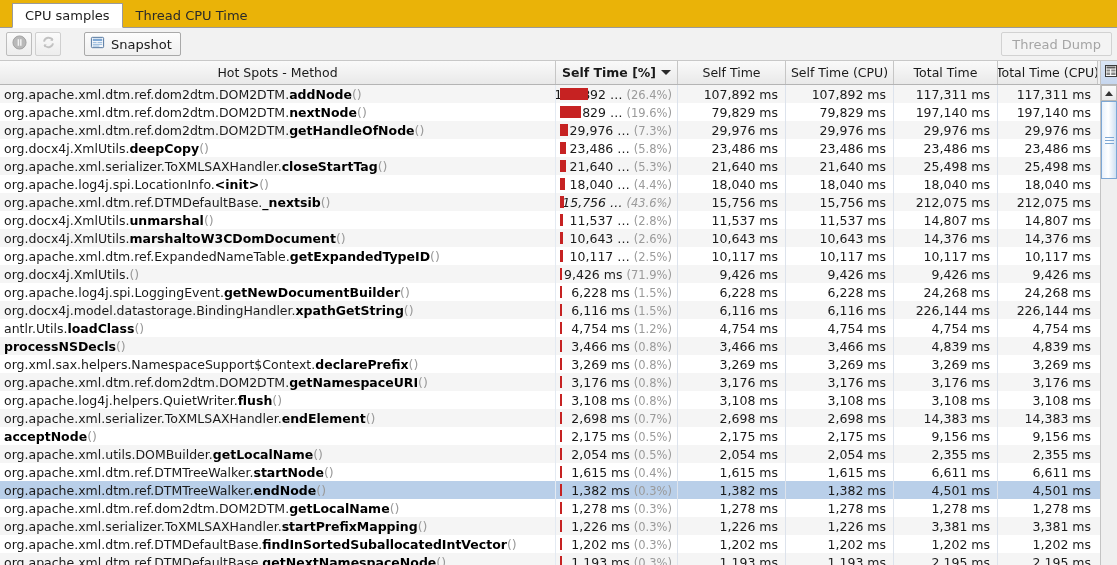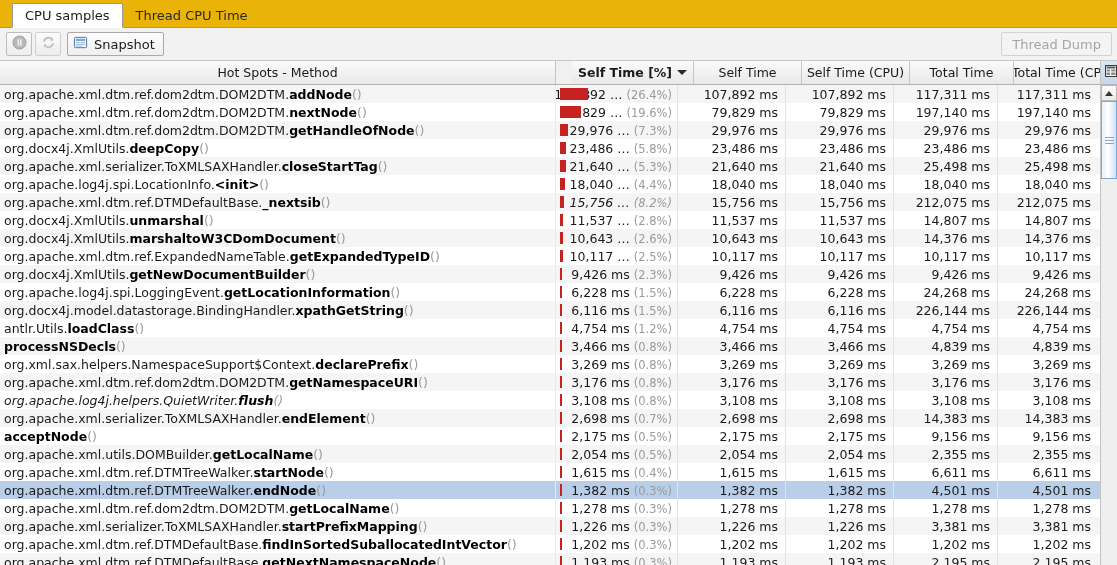--- a/index.html
+++ b/index.html
@@ -60,21 +60,21 @@
     border: 1px solid #bdbdbd;
     background: linear-gradient(#fbfbfb,#ededed);
     border-radius: 2px;
     margin-right: 3px;
     display: flex; align-items: center; justify-content: center;
     box-sizing: border-box;
   }
   .tbtn.flat { border-color: #cfcfcf; }
   .snapbtn {
     height: 24px;
-    margin-left: 3px;
+    margin-left: 20px;
     padding: 0 8px 0 5px;
     border: 1px solid #a9a9a9;
     background: linear-gradient(#fdfdfd,#efefef);
     border-radius: 2px;
     display: flex; align-items: center; gap: 6px;
     font-size: 13px; color: #1a1a1a;
     box-sizing: border-box;
   }
   .threaddump {
     position: absolute; right: 5px; top: 4px;
@@ -218,21 +218,21 @@
       <span>Thread Dump</span>
     </div>
   </div>
 
   <div class="tablewrap">
     <div class="tablecol">
       <div class="thead" id="thead">
           <div class="th" style="flex: 0 0 556px;">
             <span>Hot Spots - Method</span>
           </div>
-          <div class="th sorted" style="flex: 0 0 122px; margin-left: 16px;">
+          <div class="th sorted" style="flex: 0 0 122px;">
             <span>Self Time [%]</span>
             <span class="sortarrow"></span>
           </div>
           <div class="th" style="flex: 0 0 108px;">
             <span>Self Time</span>
           </div>
           <div class="th" style="flex: 0 0 108px;">
             <span>Self Time (CPU)</span>
           </div>
           <div class="th" style="flex: 0 0 104px;">
@@ -354,21 +354,21 @@
           <div class="row odd">
             <div class="cell method" style="flex: 0 0 556px;">
               <span class="mpkg">org.apache.xml.dtm.ref.DTMDefaultBase.</span>
               <span class="mname">_nextsib</span>
               <span class="mparen"> ()</span>
             </div>
             <div class="cell pct" style="flex: 0 0 122px; font-style: italic;">
               <div class="bar" style="width: 4.13636px; background: rgb(198, 34, 34);"></div>
               <div class="pctnums">
                 <span class="pctval">15,756 …</span>
-                <span class="pctpar">(8.2%)</span>
+                <span class="pctpar">(43.6%)</span>
               </div>
             </div>
             <div class="cell num" style="flex: 0 0 108px;">15,756 ms</div>
             <div class="cell num" style="flex: 0 0 108px;">15,756 ms</div>
             <div class="cell num" style="flex: 0 0 104px;">212,075 ms</div>
             <div class="cell num last" style="flex: 0 0 100px;">212,075 ms</div>
           </div>
           <div class="row even">
             <div class="cell method" style="flex: 0 0 556px;">
               <span class="mpkg">org.docx4j.XmlUtils.</span>
@@ -419,39 +419,38 @@
               </div>
             </div>
             <div class="cell num" style="flex: 0 0 108px;">10,117 ms</div>
             <div class="cell num" style="flex: 0 0 108px;">10,117 ms</div>
             <div class="cell num" style="flex: 0 0 104px;">10,117 ms</div>
             <div class="cell num last" style="flex: 0 0 100px;">10,117 ms</div>
           </div>
           <div class="row odd">
             <div class="cell method" style="flex: 0 0 556px;">
               <span class="mpkg">org.docx4j.XmlUtils.</span>
-              <span class="mname">getNewDocumentBuilder</span>
               <span class="mparen"> ()</span>
             </div>
             <div class="cell pct" style="flex: 0 0 122px;">
               <div class="bar" style="width: 2.43939px; background: rgb(198, 34, 34);"></div>
               <div class="pctnums">
                 <span class="pctval">9,426 ms</span>
-                <span class="pctpar">(2.3%)</span>
+                <span class="pctpar">(71.9%)</span>
               </div>
             </div>
             <div class="cell num" style="flex: 0 0 108px;">9,426 ms</div>
             <div class="cell num" style="flex: 0 0 108px;">9,426 ms</div>
             <div class="cell num" style="flex: 0 0 104px;">9,426 ms</div>
             <div class="cell num last" style="flex: 0 0 100px;">9,426 ms</div>
           </div>
           <div class="row even">
             <div class="cell method" style="flex: 0 0 556px;">
               <span class="mpkg">org.apache.log4j.spi.LoggingEvent.</span>
-              <span class="mname">getLocationInformation</span>
+              <span class="mname">getNewDocumentBuilder</span>
               <span class="mparen"> ()</span>
             </div>
             <div class="cell pct" style="flex: 0 0 122px;">
               <div class="bar" style="width: 2px; background: rgb(198, 34, 34);"></div>
               <div class="pctnums">
                 <span class="pctval">6,228 ms</span>
                 <span class="pctpar">(1.5%)</span>
               </div>
             </div>
             <div class="cell num" style="flex: 0 0 108px;">6,228 ms</div>
@@ -542,21 +541,21 @@
                 <span class="pctval">3,176 ms</span>
                 <span class="pctpar">(0.8%)</span>
               </div>
             </div>
             <div class="cell num" style="flex: 0 0 108px;">3,176 ms</div>
             <div class="cell num" style="flex: 0 0 108px;">3,176 ms</div>
             <div class="cell num" style="flex: 0 0 104px;">3,176 ms</div>
             <div class="cell num last" style="flex: 0 0 100px;">3,176 ms</div>
           </div>
           <div class="row even">
-            <div class="cell method" style="flex: 0 0 556px; font-style: italic;">
+            <div class="cell method" style="flex: 0 0 556px;">
               <span class="mpkg">org.apache.log4j.helpers.QuietWriter.</span>
               <span class="mname">flush</span>
               <span class="mparen"> ()</span>
             </div>
             <div class="cell pct" style="flex: 0 0 122px;">
               <div class="bar" style="width: 2px; background: rgb(198, 34, 34);"></div>
               <div class="pctnums">
                 <span class="pctval">3,108 ms</span>
                 <span class="pctpar">(0.8%)</span>
               </div>

